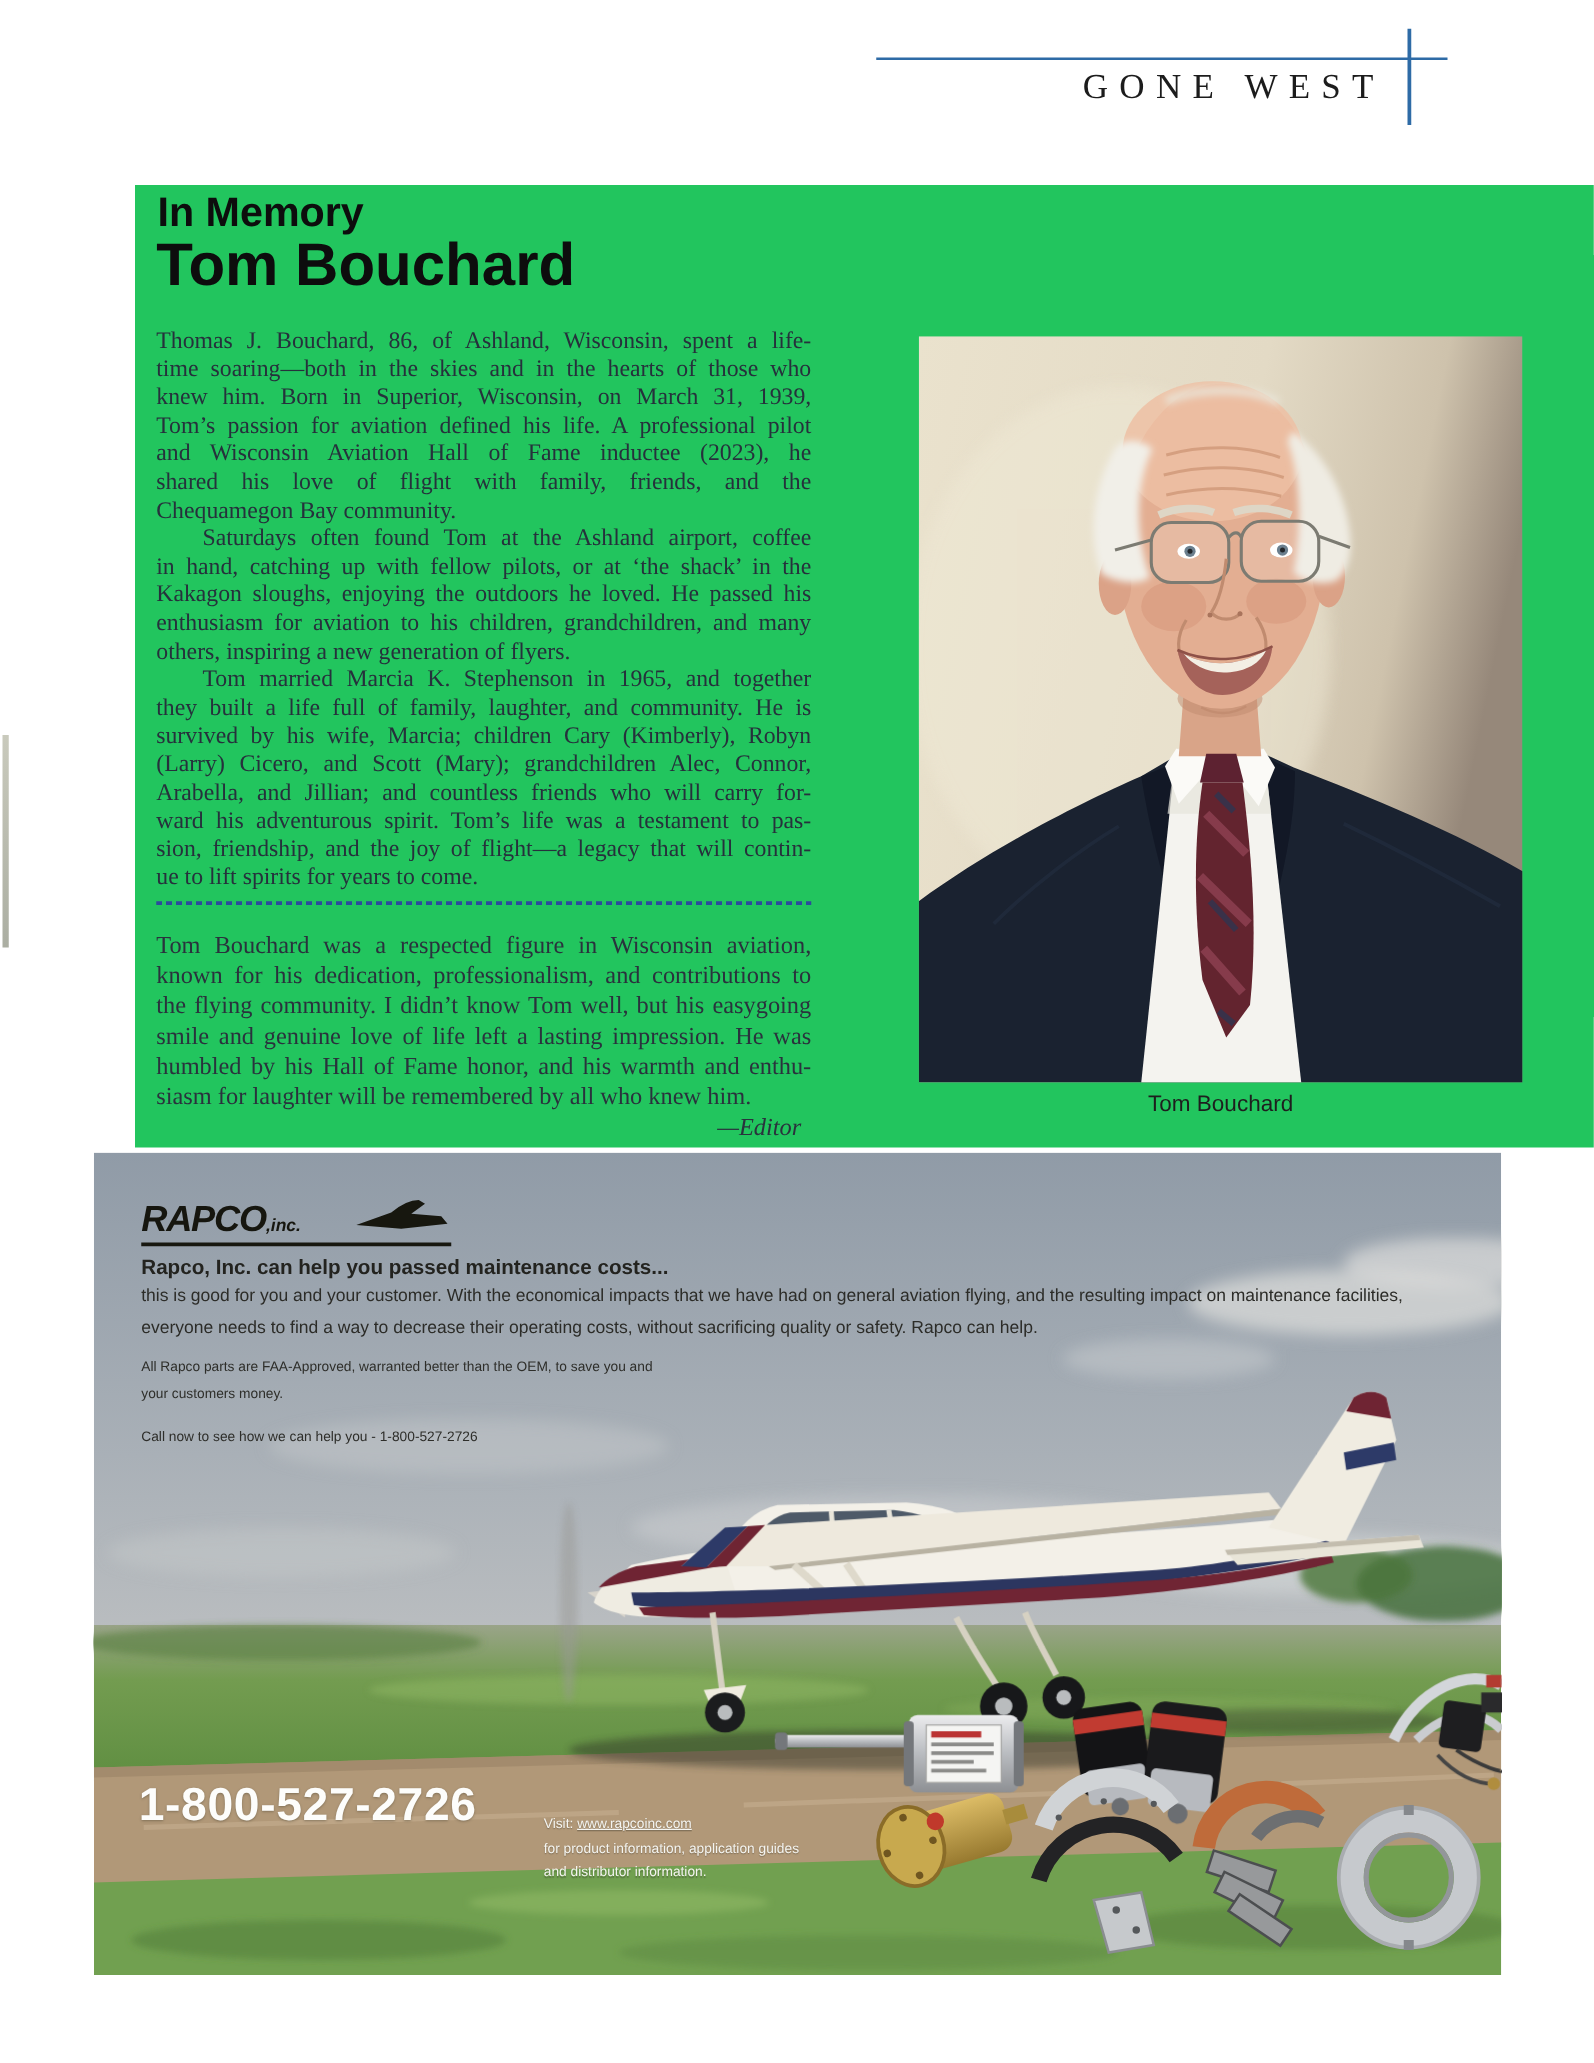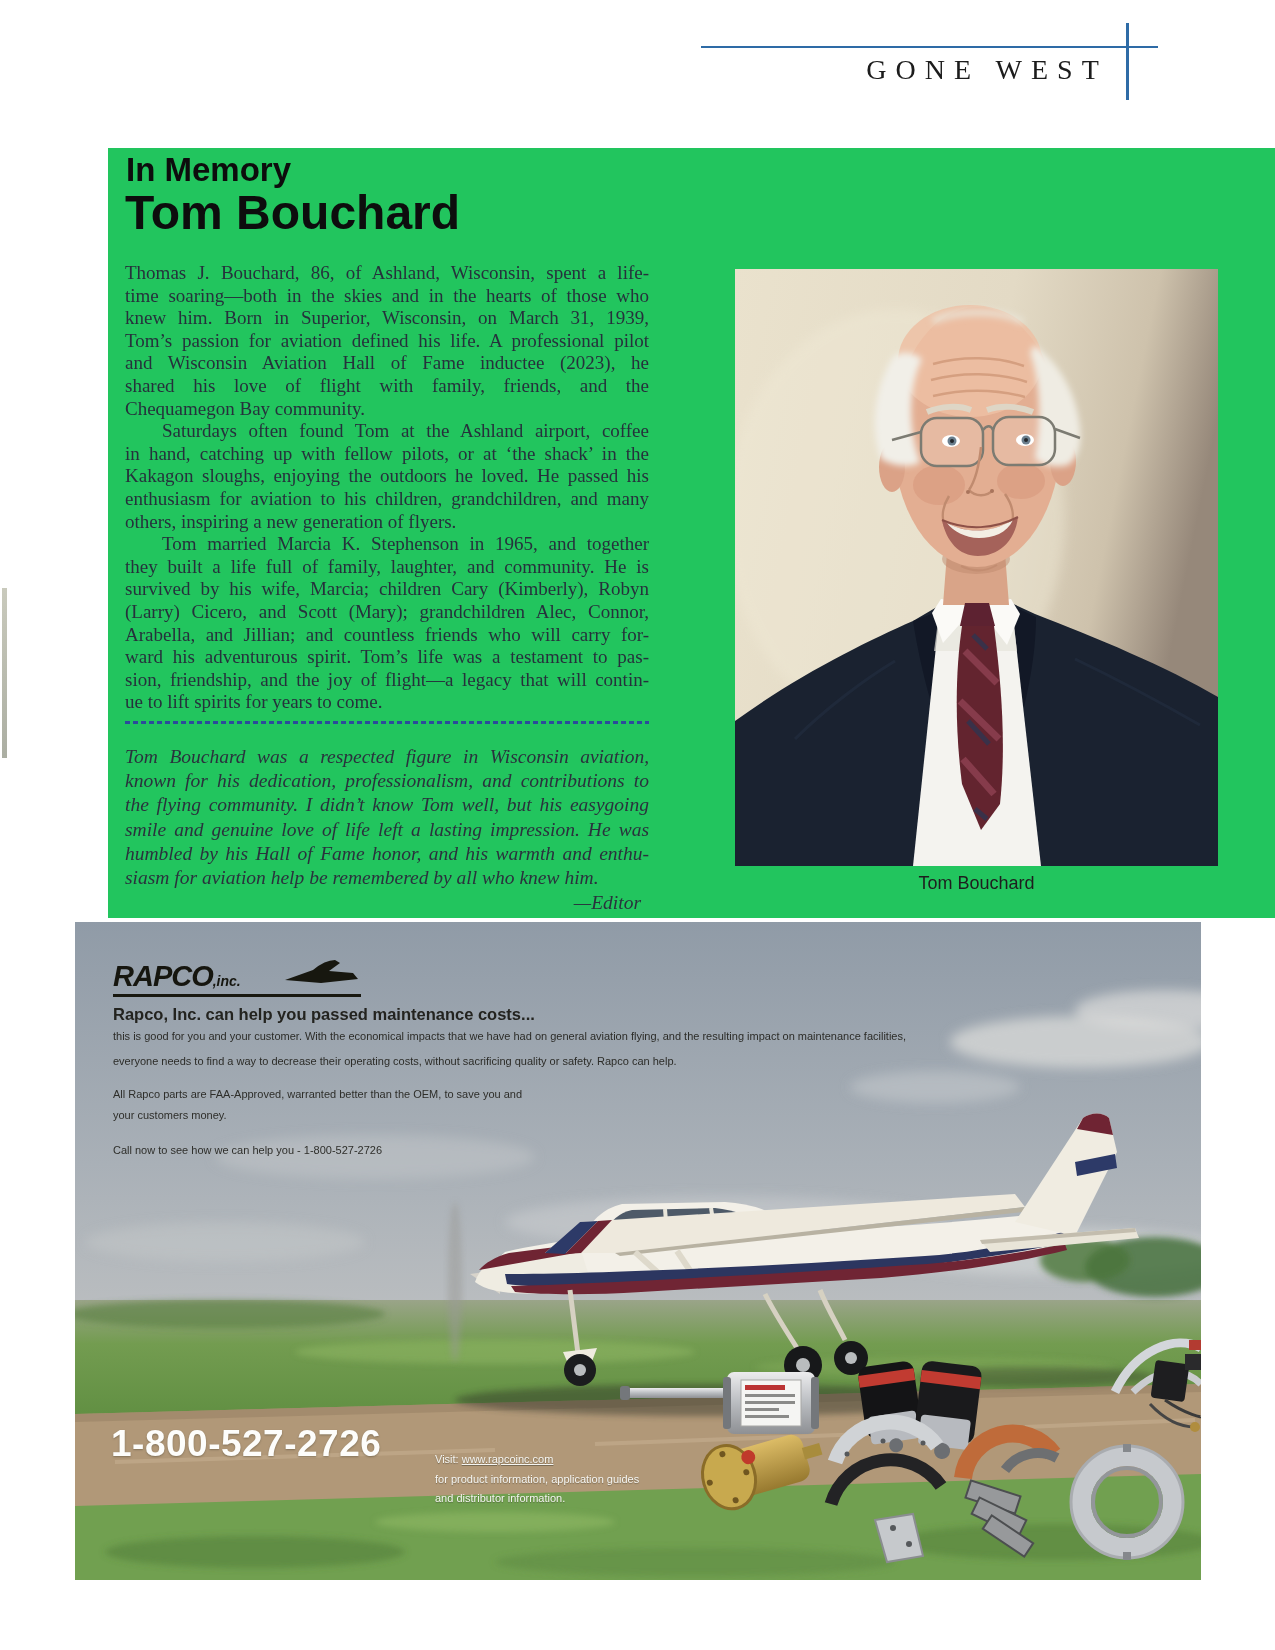--- a/index.html
+++ b/index.html
@@ -23,21 +23,21 @@
              font:700 48px/1.05 "Liberation Sans", sans-serif; color:#0d0d0d; }
 
   .col-text { position:absolute; left:17px; top:114px; width:524px;
               font:19px/22.6px "Liberation Serif", serif; color:#26313c; }
   .para { margin:0; }
   .tline { text-align:justify; text-align-last:justify; }
   .tline.tlast { text-align-last:left; }
   .para.indent .tline:first-child { text-indent:37px; }
   .divider { margin-top:7px; height:3px;
              background:repeating-linear-gradient(90deg,#2c4b9b 0 5px,transparent 5px 8px); }
-  .tribute { margin-top:21px; font-style:italic; font-size:19.5px; line-height:24.3px; color:#2a323d; }
+  .tribute { margin-top:21px; font-size:19.5px; line-height:24.3px; color:#2a323d; }
   .byline { margin-top:1px; text-align:right; padding-right:8px;
             font-style:italic; font-size:19.5px; color:#2a323d; }
 
   figure.portrait { position:absolute; left:627px; top:121px; width:483px; margin:0; }
   figure.portrait svg { display:block; }
   figcaption { margin-top:7px; text-align:center;
                font:18px "Liberation Sans", sans-serif; color:#1e1e1e; }
 
   
   .ad { position:absolute; left:75px; top:922px; width:1126px; height:658px; overflow:hidden;
@@ -45,21 +45,21 @@
   .ad-bg { position:absolute; left:0; top:0; }
   .logo { position:absolute; left:38px; top:20px; width:248px; height:52px;
           border-bottom:3px solid #181810; }
   .logo-text { position:absolute; left:0; bottom:3px; font:italic 900 29px/1 "Liberation Sans", sans-serif;
                color:#16160f; letter-spacing:-1px; }
   .logo-suffix { font-size:14px; font-weight:700; letter-spacing:0; }
   .logo-plane { position:absolute; left:170px; bottom:8px; }
   .ad-headline { position:absolute; left:38px; top:83px;
                  font-weight:700; font-size:16.5px; color:#23231f; }
   .ad-intro { position:absolute; left:38px; top:102px; width:1075px;
-              font-size:11px; line-height:25px; color:#2c2c28; white-space:pre-line; }
+              font-size:14px; line-height:25px; color:#2c2c28; white-space:pre-line; }
   .ad-faa { position:absolute; left:38px; top:162px;
             font-size:11px; line-height:20.5px; color:#2e2e2a; white-space:pre-line; }
   .ad-call { position:absolute; left:38px; top:222px;
              font-size:11px; color:#2e2e2a; }
   .ad-phone { position:absolute; left:36px; top:503px;
               font-weight:700; font-size:37px; line-height:1; color:#fdfdfb;
               letter-spacing:0.5px; text-shadow:0 1px 2px rgba(40,40,30,.35); }
   .ad-visit { position:absolute; left:360px; top:528px;
               font-size:11px; line-height:19.5px; color:#f5f5f1;
               text-shadow:0 1px 1px rgba(40,40,30,.4); }
@@ -109,21 +109,21 @@
           <div class="tline">sion, friendship, and the joy of flight—a legacy that will contin-</div>
           <div class="tline tlast">ue to lift spirits for years to come.</div>
         </div>
       <div class="divider"></div>
       <div class="para tribute">
           <div class="tline">Tom Bouchard was a respected figure in Wisconsin aviation,</div>
           <div class="tline">known for his dedication, professionalism, and contributions to</div>
           <div class="tline">the flying community. I didn’t know Tom well, but his easygoing</div>
           <div class="tline">smile and genuine love of life left a lasting impression. He was</div>
           <div class="tline">humbled by his Hall of Fame honor, and his warmth and enthu-</div>
-          <div class="tline tlast">siasm for aviation help be remembered by all who knew him.</div>
+          <div class="tline tlast">siasm for laughter will be remembered by all who knew him.</div>
         </div>
       <div class="byline">—Editor</div>
     </div>
 
     <figure class="portrait">
       <svg viewBox="0 0 483 597" width="483" height="597">
         <defs>
           <linearGradient id="pbg" x1="0" y1="0" x2="1" y2="0.25">
             <stop offset="0" stop-color="#eae2cd"></stop>
             <stop offset="0.55" stop-color="#e3dac5"></stop>

